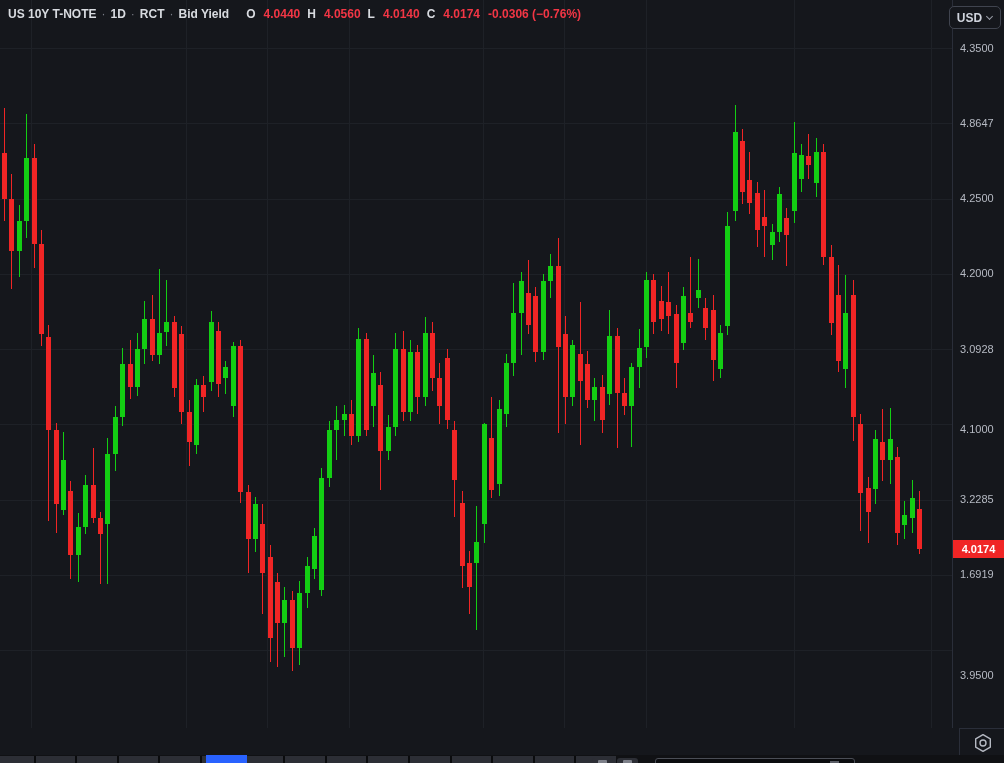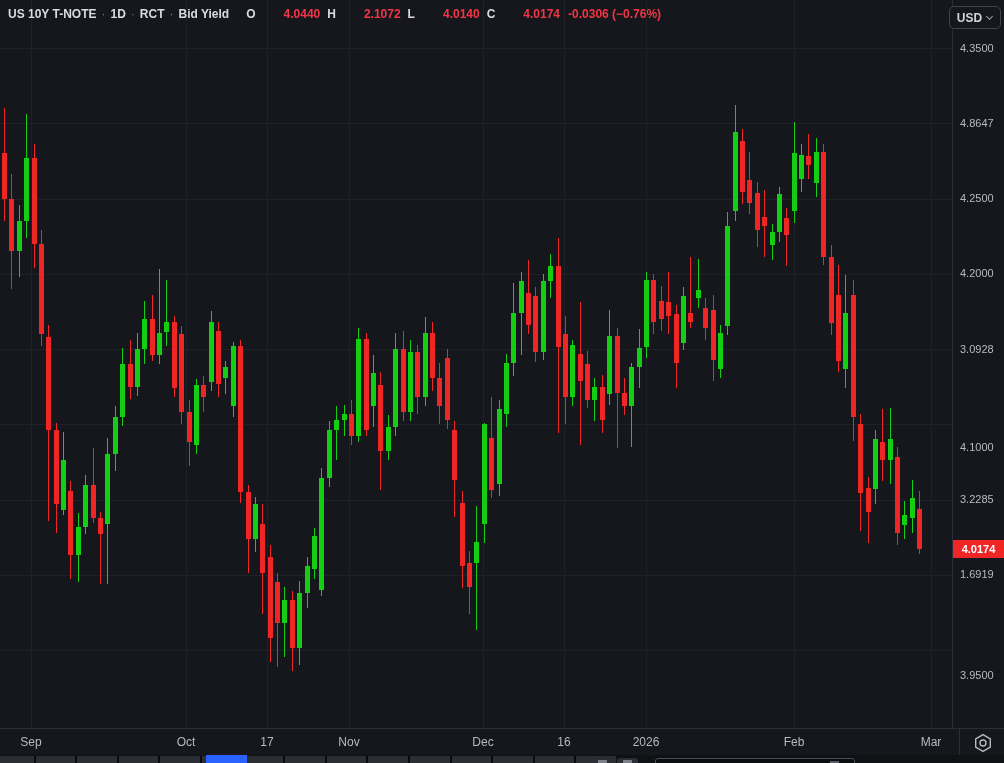--- a/index.html
+++ b/index.html
@@ -15,21 +15,21 @@
   .cbody{position:absolute;width:5px;}
   .up{background:#13ce13;}
   .down{background:#f02525;}
 
   
   .legend{position:absolute;left:8px;top:7px;z-index:6;display:flex;align-items:center;
           white-space:nowrap;font-size:12px;font-weight:600;color:#d8dbe0;}
   .legend .sep{color:#787b86;margin:0 5px;font-weight:400;}
   .ohlc-wrap{display:flex;margin-left:10px;font-weight:600;}
   .ohlc-letter{color:#d8dbe0;margin-left:7px;}
-  .ohlc-value{color:#f23645;margin-left:1px;padding-left:27px;}
+  .ohlc-value{color:#f23645;margin-left:8px;}
   .change{color:#f23645;margin-left:8px;font-weight:600;}
 
   
   .usd-btn{position:absolute;left:949px;top:6px;width:50px;height:21px;z-index:7;
            border:1px solid #40444f;border-radius:5px;background:#15171c;color:#cfd3dc;
            display:flex;align-items:center;justify-content:center;gap:4px;font-size:12px;font-weight:600;cursor:pointer;}
   .chev{width:7px;height:7px;position:relative;top:-1px;}
   .chev::before{content:"";position:absolute;left:1px;top:1px;width:4px;height:4px;
                 border-right:1.5px solid #9a9ea8;border-bottom:1.5px solid #9a9ea8;transform:rotate(45deg);}
 
@@ -343,58 +343,47 @@
     <span class="sep">·</span>
     <span>1D</span>
     <span class="sep">·</span>
     <span>RCT</span>
     <span class="sep">·</span>
     <span>Bid Yield</span>
     <span class="ohlc-wrap" id="ohlc-wrap">
         <span class="ohlc-letter">O</span>
         <span class="ohlc-value">4.0440</span>
         <span class="ohlc-letter">H</span>
-        <span class="ohlc-value">2.1072</span>
+        <span class="ohlc-value">4.0560</span>
         <span class="ohlc-letter">L</span>
         <span class="ohlc-value">4.0140</span>
         <span class="ohlc-letter">C</span>
         <span class="ohlc-value">4.0174</span>
       </span>
     <span class="change">-0.0306 (−0.76%)</span>
   </div>
 
   <div class="usd-btn">
     <span>USD</span>
     <span class="chev"></span>
   </div>
 
   <div class="price-axis" id="price-axis">
     <div class="last-price" id="last-price" style="top: 539.6px; background: rgb(240, 37, 37);">4.0174</div>
   <div class="p-label" style="top: 41.5px;">4.3500</div>
       <div class="p-label" style="top: 116.8px;">4.8647</div>
       <div class="p-label" style="top: 192px;">4.2500</div>
       <div class="p-label" style="top: 267.3px;">4.2000</div>
       <div class="p-label" style="top: 342.5px;">3.0928</div>
-      <div class="p-label" style="top: 441px;">4.1000</div>
+      <div class="p-label" style="top: 423px;">4.1000</div>
       <div class="p-label" style="top: 493px;">3.2285</div>
       <div class="p-label" style="top: 568.3px;">1.6919</div>
       <div class="p-label" style="top: 669px;">3.9500</div>
     </div>
 
-  <div class="time-axis" id="time-axis">
-      <div class="t-label" style="left: 31px;">Sep</div>
-      <div class="t-label" style="left: 186px;">Oct</div>
-      <div class="t-label" style="left: 267px;">17</div>
-      <div class="t-label" style="left: 349px;">Nov</div>
-      <div class="t-label" style="left: 483px;">Dec</div>
-      <div class="t-label" style="left: 564px;">16</div>
-      <div class="t-label" style="left: 646px;">2026</div>
-      <div class="t-label" style="left: 794px;">Feb</div>
-      <div class="t-label" style="left: 931px;">Mar</div>
-    </div>
 
   <div class="axis-corner">
     <svg width="22" height="22" viewBox="0 0 22 22">
       <polygon points="11,2.6 18.3,6.8 18.3,15.2 11,19.4 3.7,15.2 3.7,6.8" fill="none" stroke="#b6bac3" stroke-width="1.4" stroke-linejoin="round"></polygon>
       <circle cx="11" cy="11" r="3" fill="none" stroke="#b6bac3" stroke-width="1.4"></circle>
     </svg>
   </div>
 
   <div class="bottom-strip" id="bottom-strip">
       <div class="seg" style="left: -8px; width: 39.6px;"></div>

